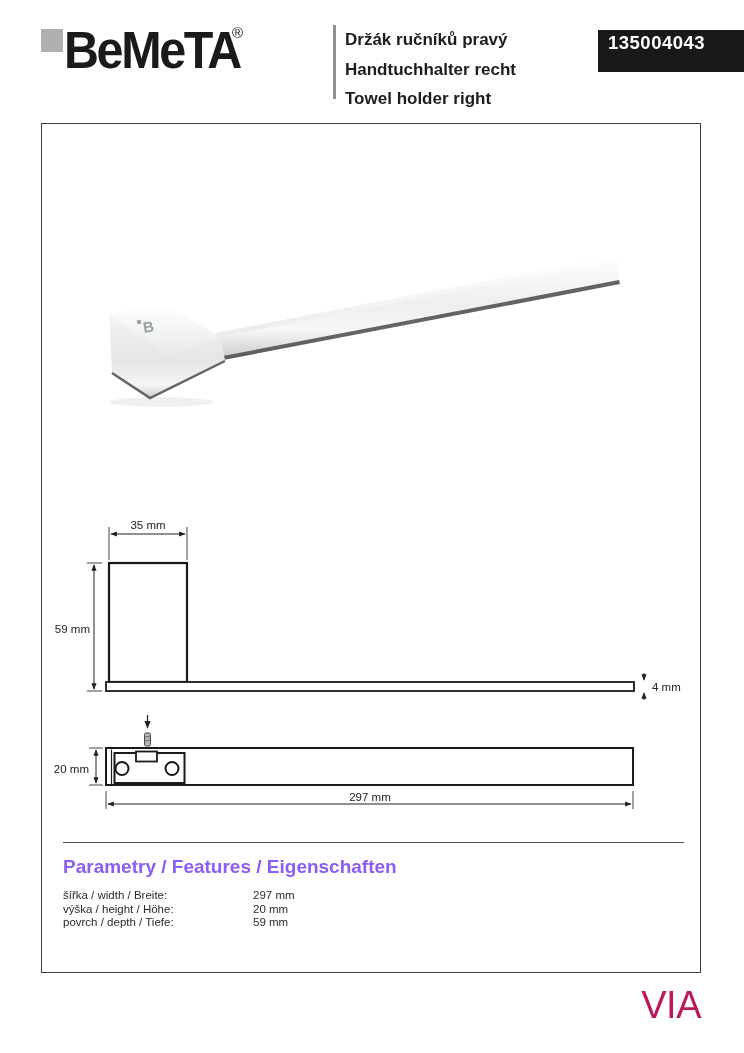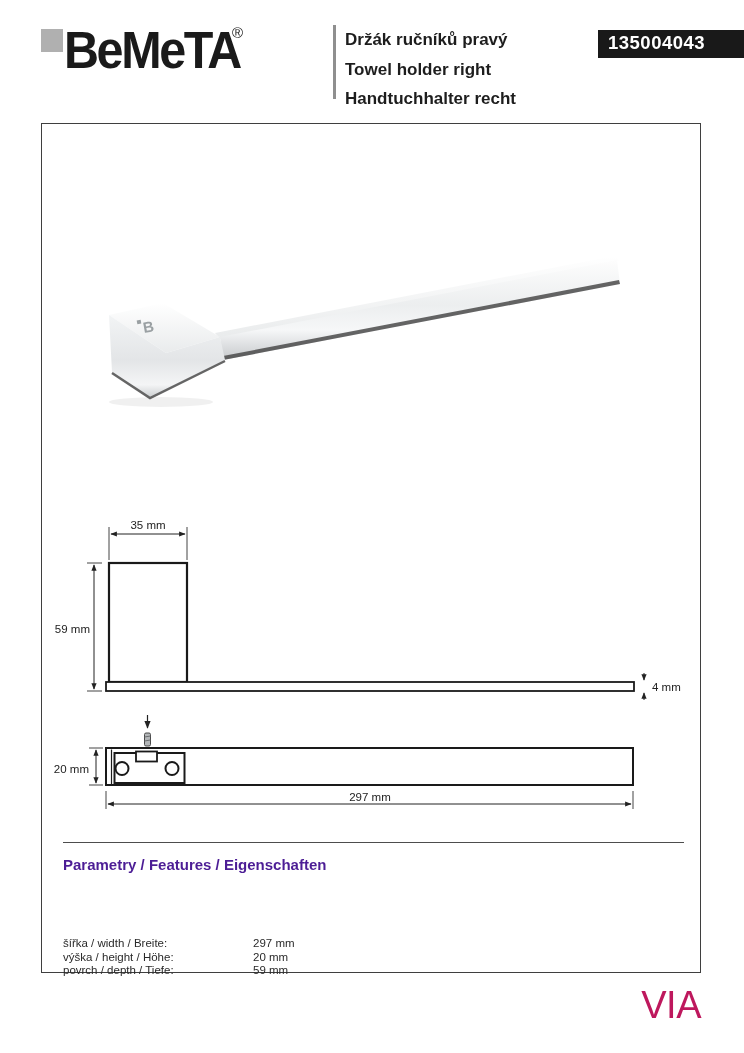--- a/index.html
+++ b/index.html
@@ -7,62 +7,62 @@
   .page { position:relative; width:744px; height:1053px; background:#ffffff; overflow:hidden; }
 
   
   .logo-square { position:absolute; left:41px; top:29px; width:22px; height:23px; background:#b0b0b0; }
   .logo-text { position:absolute; left:64px; top:21px; font-size:51px; font-weight:700;
                letter-spacing:-2.5px; color:#1a1a1a; transform:scaleX(0.95); transform-origin:left top; white-space:nowrap; }
   .logo-reg { position:absolute; left:232px; top:24px; font-size:15px; font-weight:400; color:#1a1a1a; }
   .header-rule { position:absolute; left:333px; top:25px; width:2.5px; height:74px; background:#8f8f8f; }
   .product-names { position:absolute; left:345px; top:25px; }
   .product-names div { font-size:17px; font-weight:700; line-height:29.5px; color:#1d1d1d; white-space:nowrap; }
-  .code-badge { position:absolute; left:598px; top:30px; width:146px; height:28px; background:#191919; }
+  .code-badge { position:absolute; left:598px; top:30px; width:146px; height:42px; background:#191919; }
   .code-badge span { display:block; padding-left:10px; line-height:25px; font-size:18.5px;
                      font-weight:700; color:#ffffff; letter-spacing:0.5px; }
 
   
   .main-box { position:absolute; left:41px; top:123px; width:660px; height:850px;
               border:1.2px solid #3f3f3f; background:#ffffff; }
 
   
   .render-svg { position:absolute; left:95px; top:240px; }
 
   
   .drawing-1 { position:absolute; left:40px; top:503px; }
   .drawing-2 { position:absolute; left:40px; top:705px; }
   .dim-label { font-family:"Liberation Sans", sans-serif; font-size:11.5px; fill:#222222; }
 
   
   .params-divider { position:absolute; left:63px; top:842px; width:621px; height:1.2px; background:#4d4d4d; }
-  .params-heading { position:absolute; left:63px; top:856px; font-size:15px; font-weight:700; color:#4c1d95; }
-  .params-table { position:absolute; left:63px; top:889px; font-size:11.5px; color:#2a2a2a;margin-top:48px; }
+  .params-heading { position:absolute; left:63px; top:856px; font-size:19px; font-weight:700; color:#8b5cf6; }
+  .params-table { position:absolute; left:63px; top:889px; font-size:11.5px; color:#2a2a2a; }
   .params-row { display:flex; height:13.7px; line-height:13.7px; white-space:nowrap; }
   .params-row .p-label { width:190px; }
   .params-row .p-value { }
 
   
   .series-name { position:absolute; right:43px; top:984px; font-size:38px; font-weight:400;
                  color:#be185d; letter-spacing:-0.5px; }
 </style>
 </head>
 <body>
 
 <div class="page">
 
   <div class="logo-square"></div>
   <div class="logo-text">BeMeTA</div>
   <div class="logo-reg">®</div>
   <div class="header-rule"></div>
 
   <div class="product-names">
     <div>Držák ručníků pravý</div>
+    <div>Handtuchhalter recht</div>
     <div>Towel holder right</div>
-    <div>Handtuchhalter recht</div>
   </div>
 
   <div class="code-badge">
     <span>135004043</span>
   </div>
 
   <div class="main-box"></div>
 
   <svg class="render-svg" width="540" height="180" viewBox="0 0 540 180">
     <defs>

